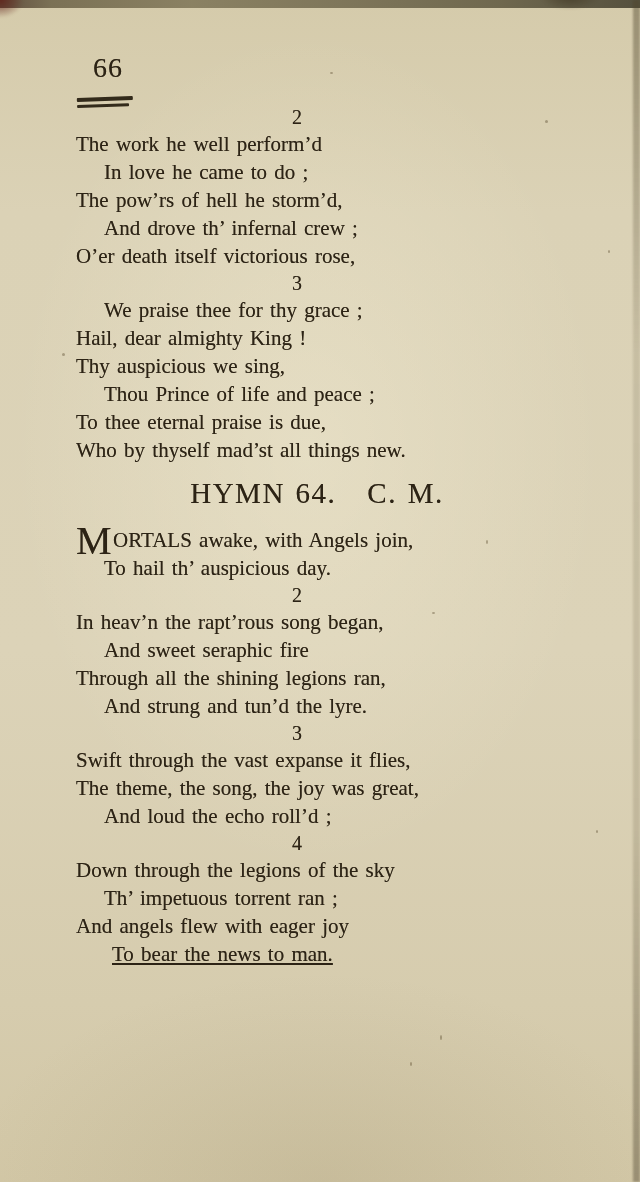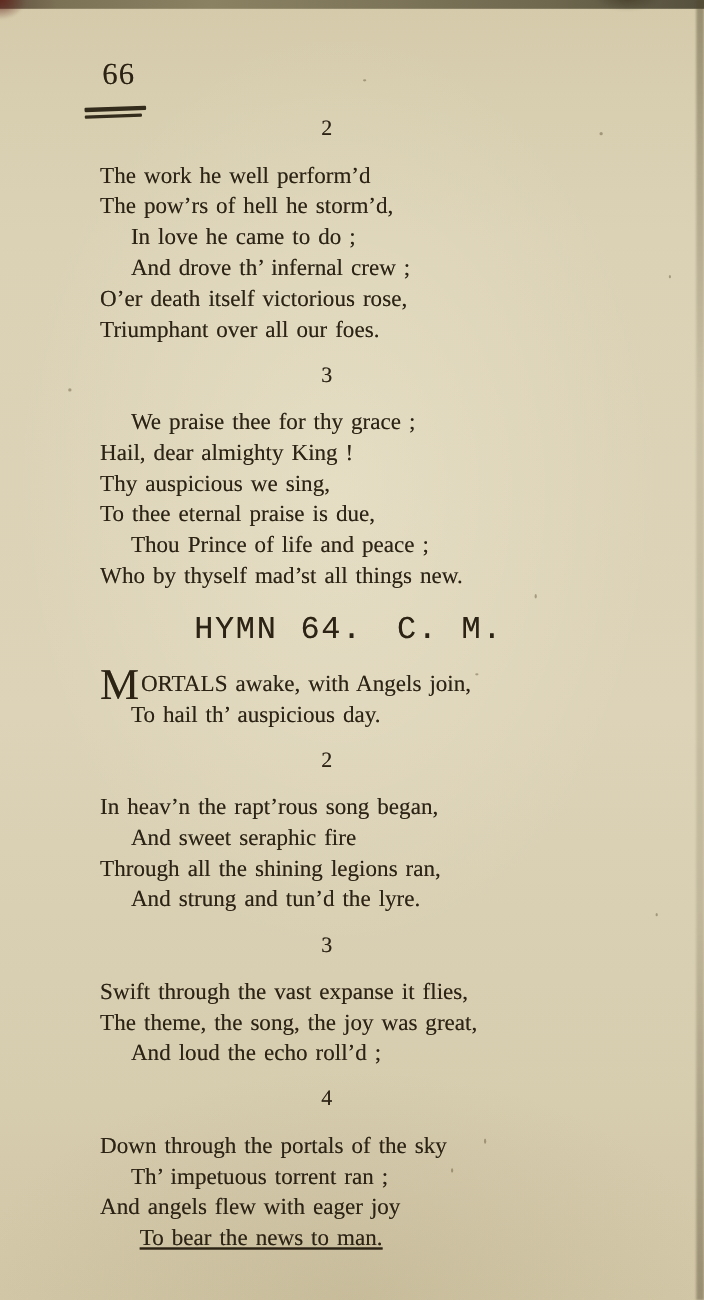--- a/index.html
+++ b/index.html
@@ -55,29 +55,29 @@
   .content {
     position:absolute; top:104px; left:76px; width:506px;
     font-size:21px; line-height:28px;
     text-shadow: 0 0 .5px rgba(40,30,15,.5);
     word-spacing: 2px;
   }
   .verse-number {
     text-align:center; transform: translateX(-32px);
     font-size:20px; line-height:26px;
   }
-  .verse { margin:15px; }
+  .verse { margin:0; }
   .line { white-space: pre; }
   .line.indent { padding-left:28px; }
   .hymn-heading {
     text-align:center; font-size:29px; line-height:38px;
     margin:10px 0 14px 0; letter-spacing:1.5px;
     transform: translateX(-12px);
   }
-  .hymn-heading span { display:inline-block;font-family:Liberation Mono, monospace; }
+  .hymn-heading span { display:inline-block; }
   .hymn-heading span + span { margin-left:31px; }
   .dropcap {
     font-size:40px; line-height:10px; vertical-align:-7px;
     margin-right:1px; letter-spacing:.5px;
   }
 </style>
 </head>
 <body>
 
 <div class="page">
@@ -99,33 +99,32 @@
   <div class="page-number">66</div>
   <div class="page-rule">
     <div class="bar"></div>
     <div class="bar"></div>
   </div>
 
   <div class="content">
       <div class="verse-number">2</div>
       <div class="verse">
         <div class="line">The work he well perform’d</div>
+        <div class="line indent">In love he came to do ;</div>
         <div class="line">The pow’rs of hell he storm’d,</div>
-        <div class="line indent">In love he came to do ;</div>
         <div class="line indent">And drove th’ infernal crew ;</div>
         <div class="line">O’er death itself victorious rose,</div>
-        <div class="line">Triumphant over all our foes.</div>
       </div>
       <div class="verse-number">3</div>
       <div class="verse">
         <div class="line indent">We praise thee for thy grace ;</div>
         <div class="line">Hail, dear almighty King !</div>
         <div class="line">Thy auspicious we sing,</div>
+        <div class="line indent">Thou Prince of life and peace ;</div>
         <div class="line">To thee eternal praise is due,</div>
-        <div class="line indent">Thou Prince of life and peace ;</div>
         <div class="line">Who by thyself mad’st all things new.</div>
       </div>
       <div class="hymn-heading"><span>HYMN 64.</span><span>C. M.</span></div>
       <div class="verse">
         <div class="line"><span class="dropcap">M</span>ORTALS awake, with Angels join,</div>
         <div class="line indent">To hail th’ auspicious day.</div>
       </div>
       <div class="verse-number">2</div>
       <div class="verse">
         <div class="line">In heav’n the rapt’rous song began,</div>
@@ -134,19 +133,19 @@
         <div class="line indent">And strung and tun’d the lyre.</div>
       </div>
       <div class="verse-number">3</div>
       <div class="verse">
         <div class="line">Swift through the vast expanse it flies,</div>
         <div class="line">The theme, the song, the joy was great,</div>
         <div class="line indent">And loud the echo roll’d ;</div>
       </div>
       <div class="verse-number">4</div>
       <div class="verse">
-        <div class="line">Down through the portals of the sky</div>
+        <div class="line">Down through the legions of the sky</div>
         <div class="line indent">Th’ impetuous torrent ran ;</div>
         <div class="line">And angels flew with eager joy</div>
         <div class="line indent" style="padding-left: 36px; text-decoration: underline;">To bear the news to man.</div>
       </div>
     </div>
 </div>
 
 </body></html>

